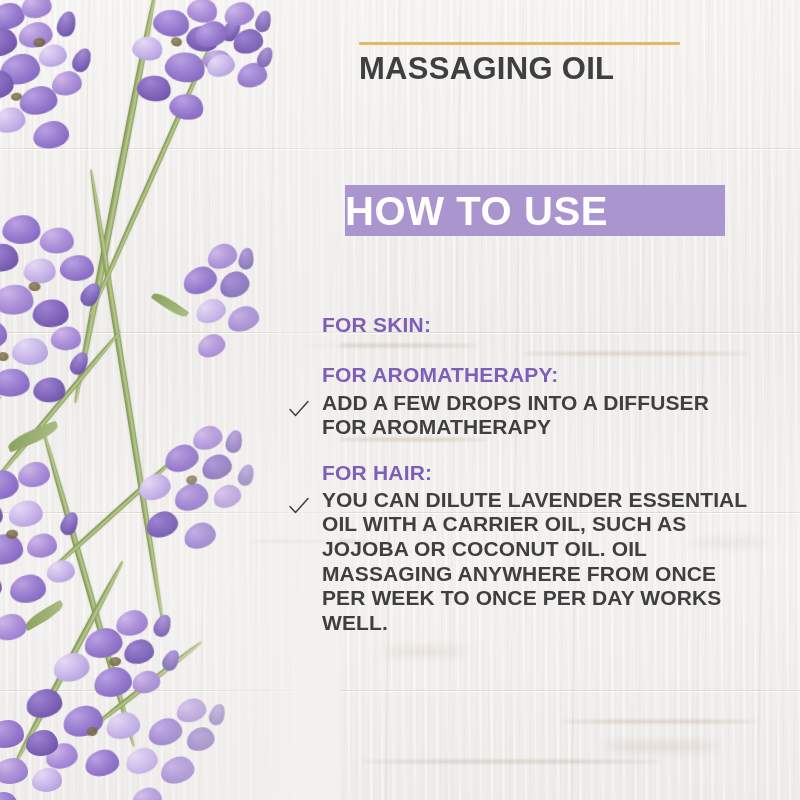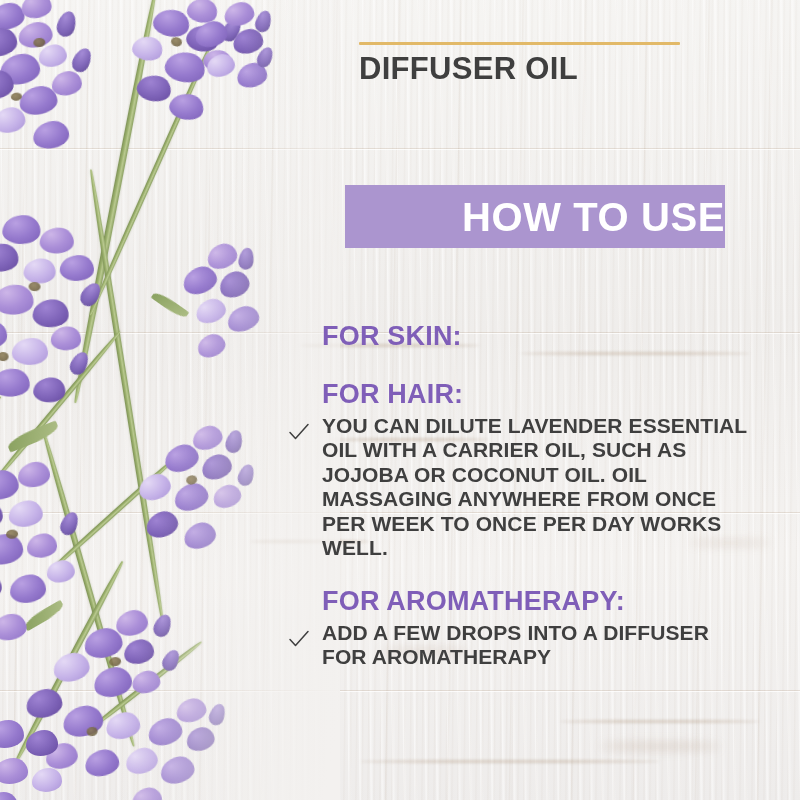--- a/index.html
+++ b/index.html
@@ -156,44 +156,44 @@
     font-size: 31px;
     font-weight: 700;
     letter-spacing: 0.3px;
     color: #3f3f3f;
     margin: 0;
   }
 
   .banner {
     position: absolute;
     left: 345px; top: 185px;
-    width: 380px; height: 63px;
+    width: 380px; height: 51px;
     background: #ab95cf;
     display: flex;
     align-items: center;
-    justify-content: flex-end;
+    justify-content: flex-start;
   }
   .banner-text {
     color: #ffffff;
     font-size: 40px;
     font-weight: 700;
     letter-spacing: 0.6px;
     line-height: 1;
     white-space: nowrap;
   }
 
   .sections { position: absolute; left: 285px; top: 304px; width: 500px; }
 
   .section { position: relative; margin-bottom: 20px; }
   .section-heading {
     color: #7f5eb8;
-    font-size: 27px;
+    font-size: 21px;
     font-weight: 700;
     letter-spacing: 0.2px;
-    margin: 16px 0 2px 37px;
+    margin: 8px 0 2px 37px;
     line-height: 1.25;
   }
   .section-body-row {
     position: relative;
     display: block;
     padding-left: 37px;
   }
   .check-icon {
     position: absolute;
     left: 2px;
@@ -388,58 +388,58 @@
       <div class="fl md" style="left:14px; top:72px; width:34px; height:26px;"></div>
     </div>
 
     <div class="photo-fade"></div>
   </div>
 
   <div class="content">
 
     <div class="title-block">
       <div class="title-rule"></div>
-      <h2 class="sub-title">DIFFUSER OIL</h2>
+      <h2 class="sub-title">MASSAGING OIL</h2>
     </div>
 
     <div class="banner">
       <span class="banner-text">HOW TO USE</span>
     </div>
 
     <div class="sections">
 
       <div class="section s-skin">
         <div class="section-heading">FOR SKIN:</div>
+      </div>
+
+      <div class="section s-aroma">
+        <div class="section-heading">FOR AROMATHERAPY:</div>
+        <div class="section-body-row">
+          <span class="check-icon">
+            <svg viewBox="0 0 24 24" width="24" height="24" fill="none" stroke="currentColor" stroke-width="1.5" stroke-linecap="round" stroke-linejoin="round">
+              <path d="M3 12.5 L8.5 18.5 L21 4.5"></path>
+            </svg>
+          </span>
+          <p class="section-body">ADD A FEW DROPS INTO A DIFFUSER
+FOR AROMATHERAPY</p>
+        </div>
       </div>
 
       <div class="section s-hair">
         <div class="section-heading">FOR HAIR:</div>
         <div class="section-body-row">
           <span class="check-icon">
             <svg viewBox="0 0 24 24" width="24" height="24" fill="none" stroke="currentColor" stroke-width="1.5" stroke-linecap="round" stroke-linejoin="round">
               <path d="M3 12.5 L8.5 18.5 L21 4.5"></path>
             </svg>
           </span>
           <p class="section-body">YOU CAN DILUTE LAVENDER ESSENTIAL
 OIL WITH A CARRIER OIL, SUCH AS
 JOJOBA OR COCONUT OIL. OIL
 MASSAGING ANYWHERE FROM ONCE
 PER WEEK TO ONCE PER DAY WORKS
 WELL.</p>
         </div>
       </div>
 
-      <div class="section s-aroma">
-        <div class="section-heading">FOR AROMATHERAPY:</div>
-        <div class="section-body-row">
-          <span class="check-icon">
-            <svg viewBox="0 0 24 24" width="24" height="24" fill="none" stroke="currentColor" stroke-width="1.5" stroke-linecap="round" stroke-linejoin="round">
-              <path d="M3 12.5 L8.5 18.5 L21 4.5"></path>
-            </svg>
-          </span>
-          <p class="section-body">ADD A FEW DROPS INTO A DIFFUSER
-FOR AROMATHERAPY</p>
-        </div>
-      </div>
-
     </div>
   </div>
 </div>
 
 </body></html>

